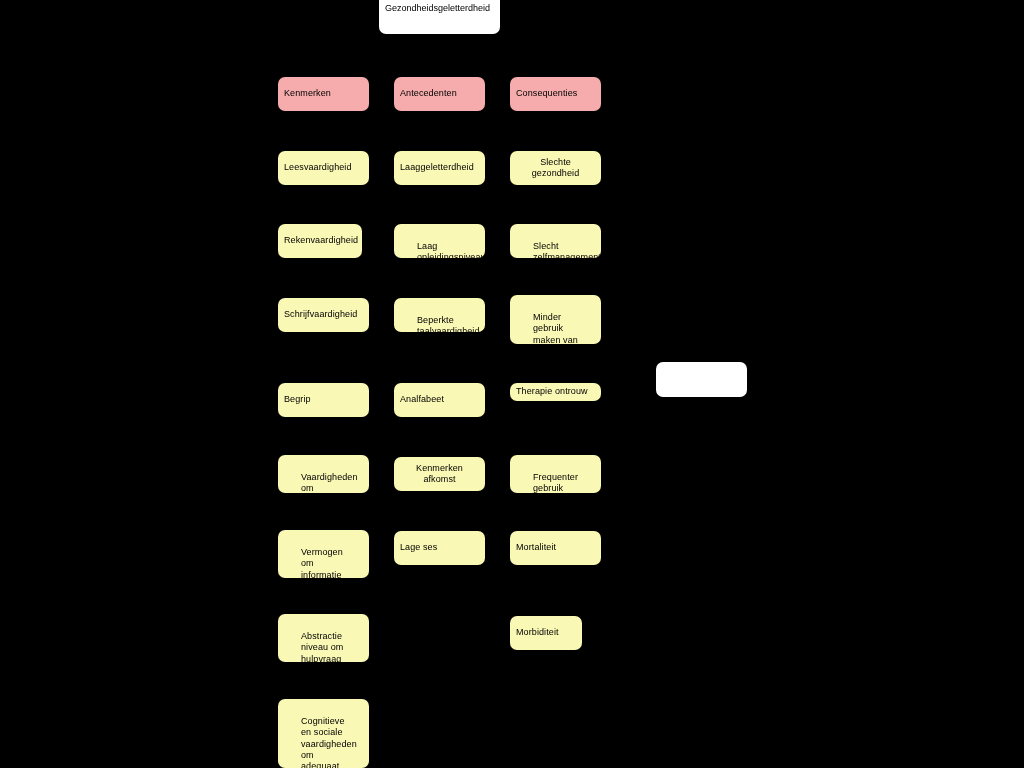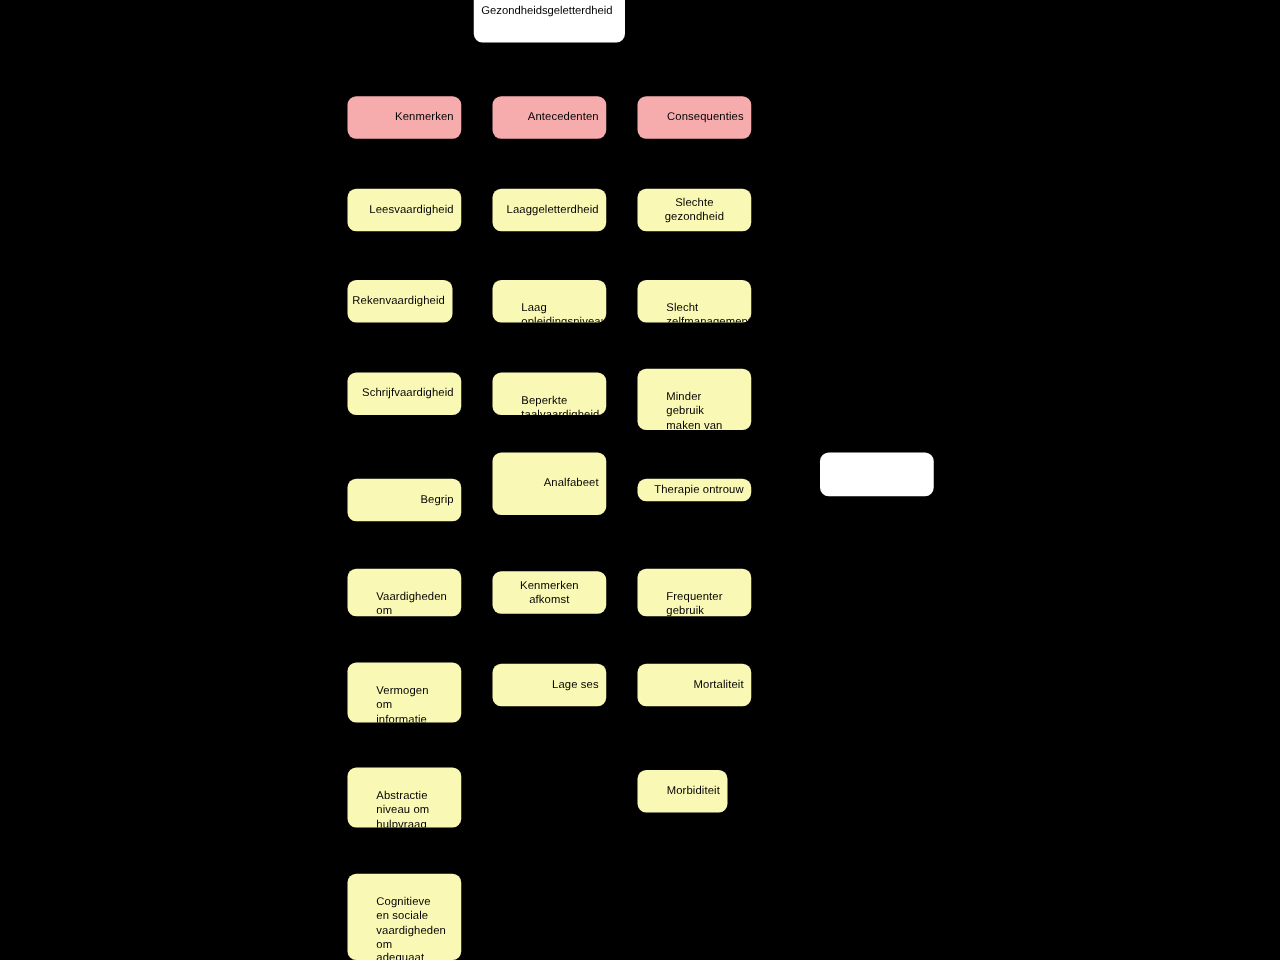--- a/index.html
+++ b/index.html
@@ -35,21 +35,21 @@
     letter-spacing: 0.1px;
     padding: 6px 23px;
     overflow: hidden;
     white-space: pre-line;
   }
 
   
   .node.center {
     display: flex;
     align-items: center;
-    justify-content: flex-end;
+    justify-content: flex-start;
     text-align: center;
     padding: 4px 6px;
   }
 
   
   .node.topleft {
     text-align: left;
   }
 
   .node.pink {
@@ -133,21 +133,21 @@
 
   <div class="node yellow center" style="left:394px; top:151px; width:91px; height:34px;">
     <span>Laaggeletterdheid</span>
   </div>
   <div class="node yellow topleft" style="left:394px; top:224px; width:91px; height:34px;">
     <span>Laag opleidingsniveau</span>
   </div>
   <div class="node yellow topleft" style="left:394px; top:298px; width:91px; height:34px;">
     <span>Beperkte taalvaardigheid</span>
   </div>
-  <div class="node yellow center" style="left:394px; top:362px; width:91px; height:50px;">
+  <div class="node yellow center" style="left:394px; top:383px; width:91px; height:34px;">
     <span>Analfabeet</span>
   </div>
   <div class="node yellow center" style="left:394px; top:457px; width:91px; height:34px;">
     <span>Kenmerken afkomst</span>
   </div>
   <div class="node yellow center" style="left:394px; top:531px; width:91px; height:34px;">
     <span>Lage ses</span>
   </div>
 
   <div class="node yellow center" style="left:510px; top:151px; width:91px; height:34px;">

